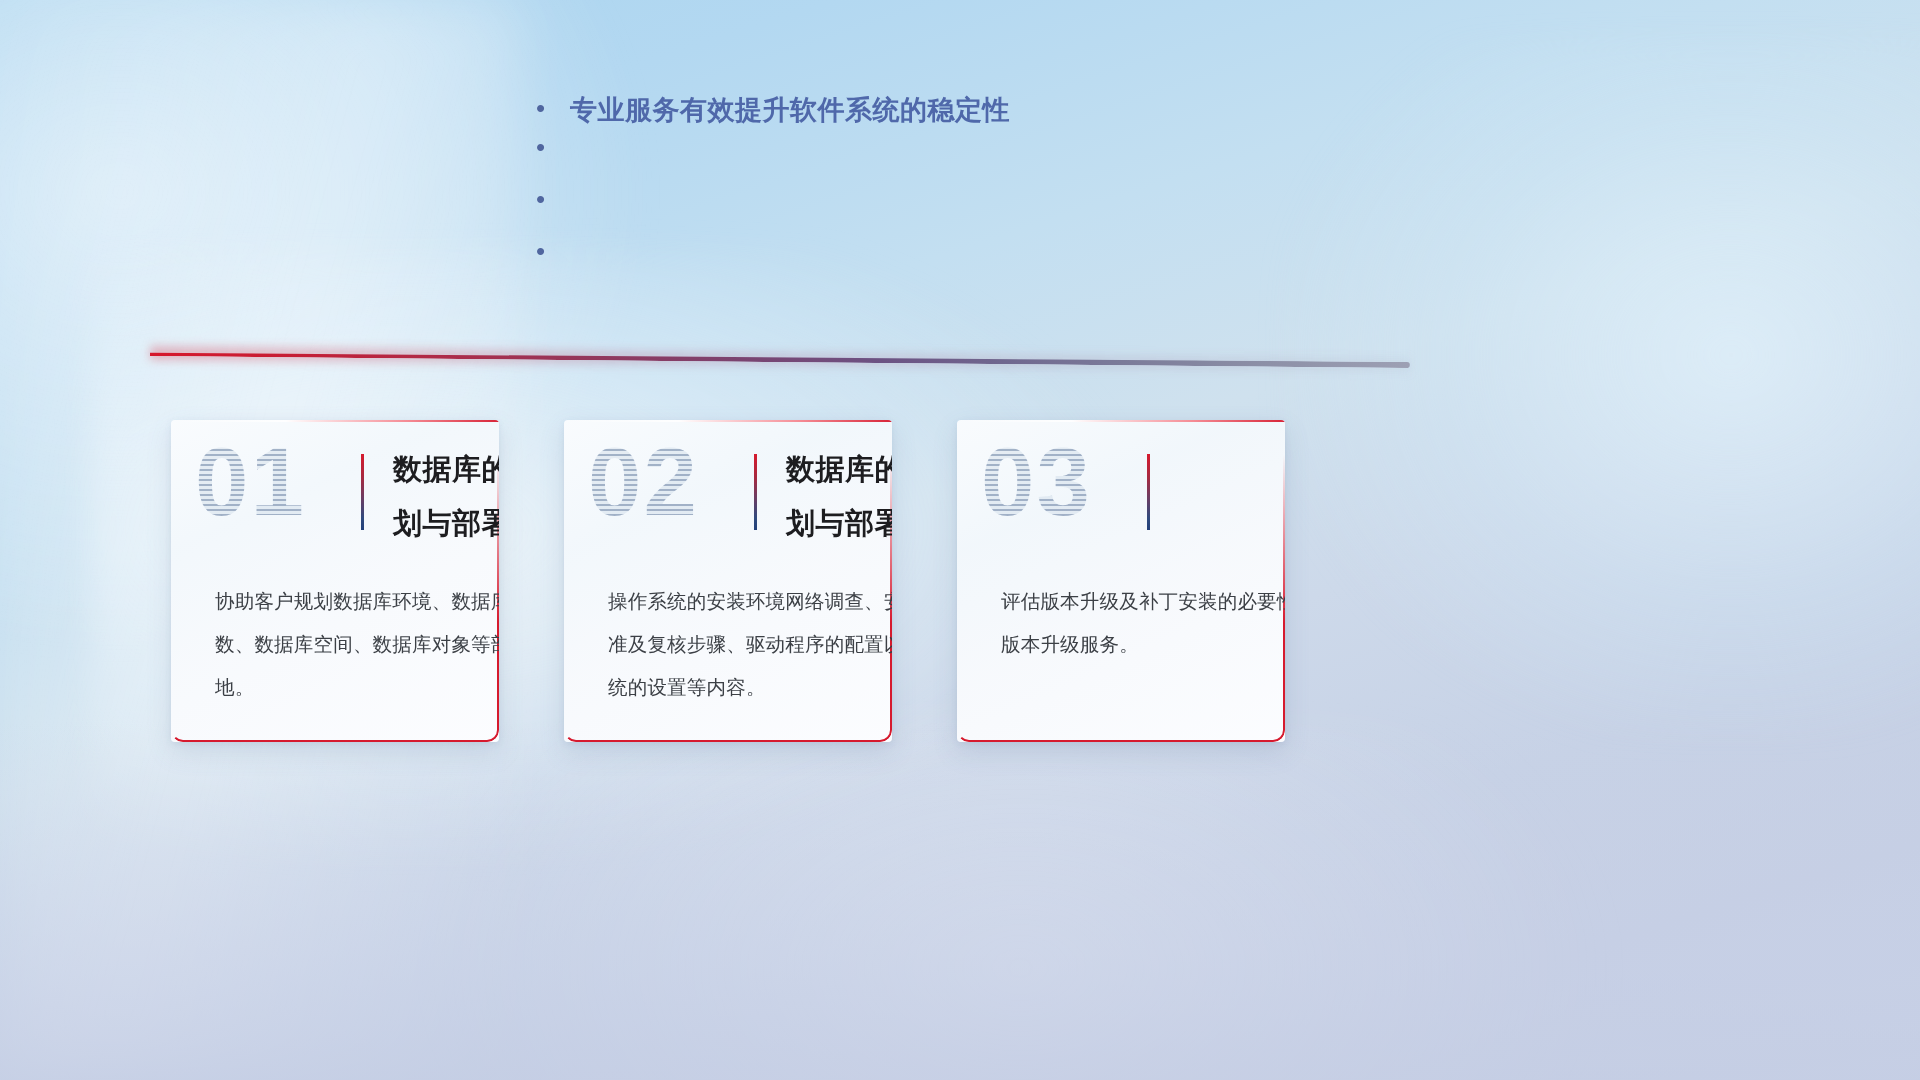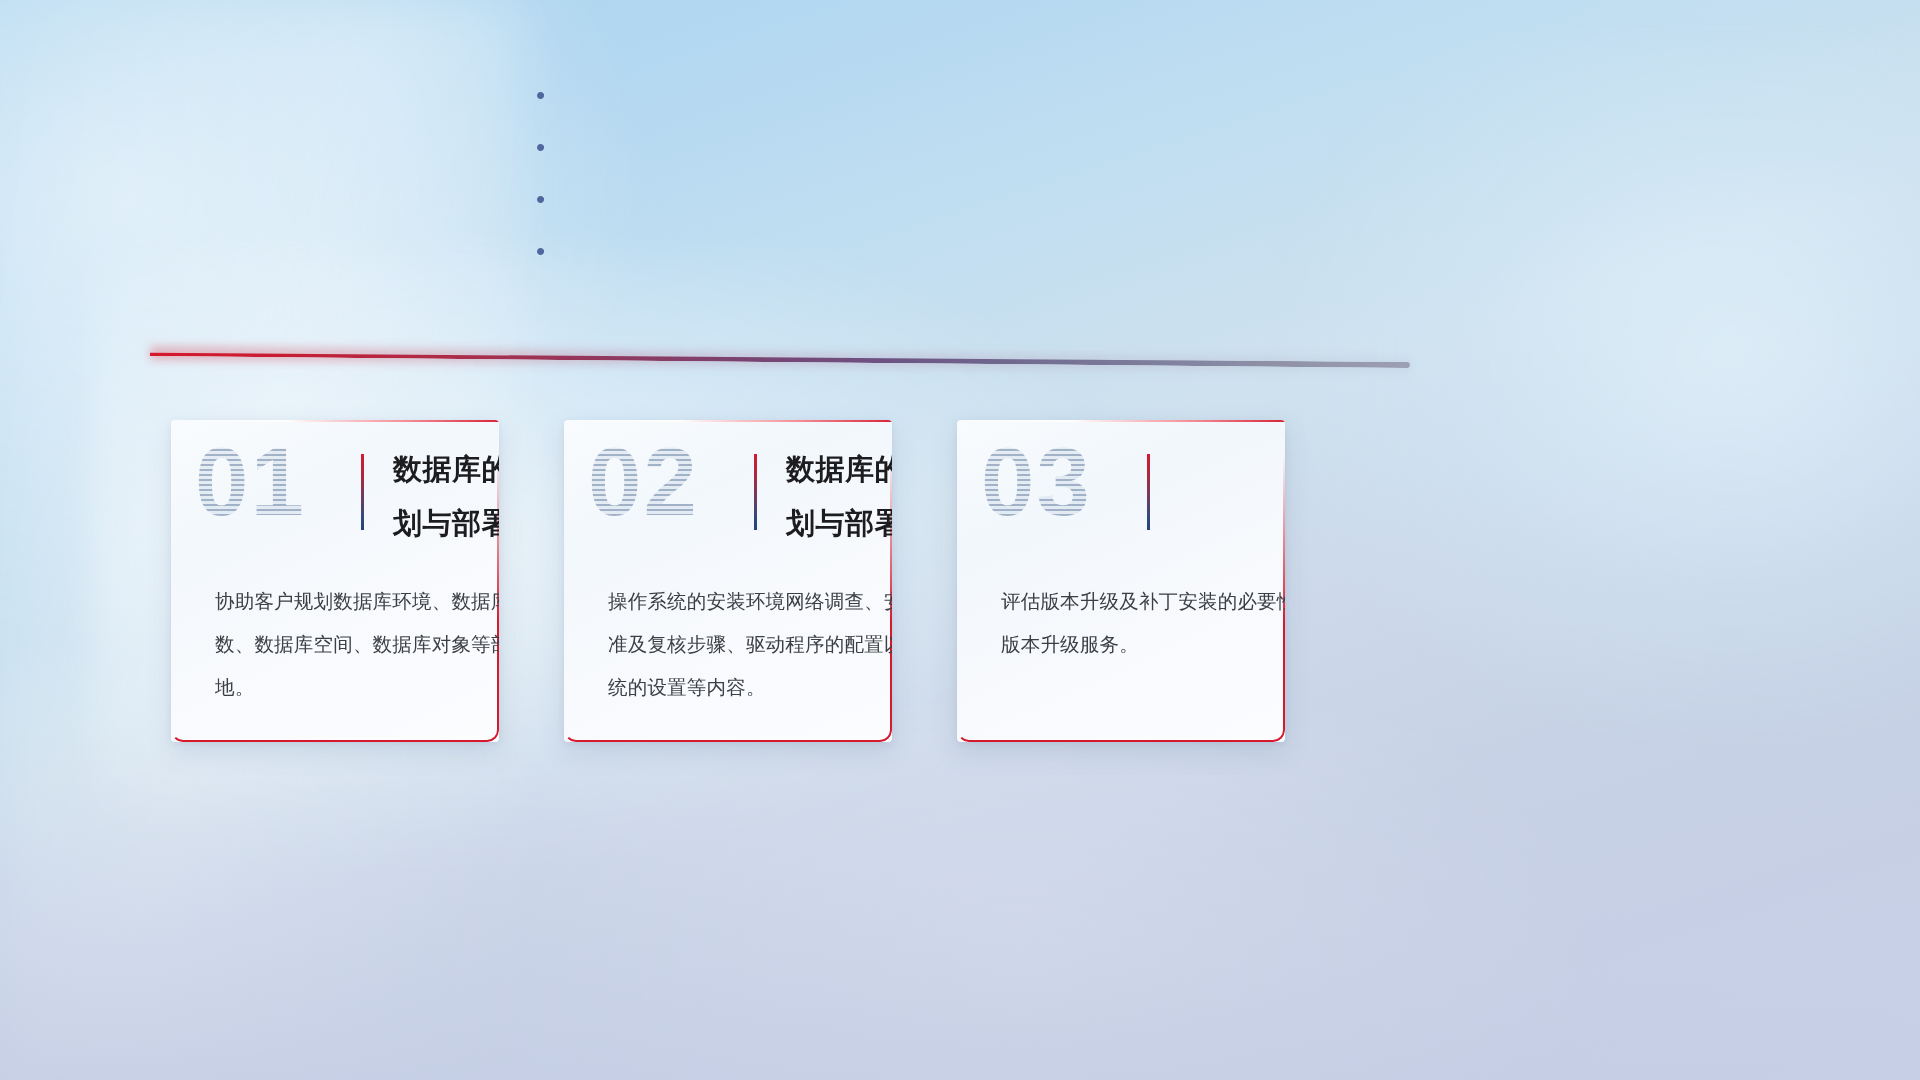--- a/index.html
+++ b/index.html
@@ -193,20 +193,21 @@
 <div class="bg-glow-left"></div>
 <div class="bg-glow-mid"></div>
 <div class="bg-glow-right"></div>
 <div class="bg-glow-bottom"></div>
 <div class="bg-sheen"></div>
 <div class="bg-veil-bottom"></div>
 
 <div class="bullets">
   <div class="bullet-row">
     <span class="bullet-dot">•</span>
+    <span class="bullet-text">专业服务有效提升软件系统的稳定性</span>
   </div>
   <div class="bullet-row">
     <span class="bullet-dot">•</span>
   </div>
   <div class="bullet-row">
     <span class="bullet-dot">•</span>
   </div>
   <div class="bullet-row">
     <span class="bullet-dot">•</span>
   </div>

